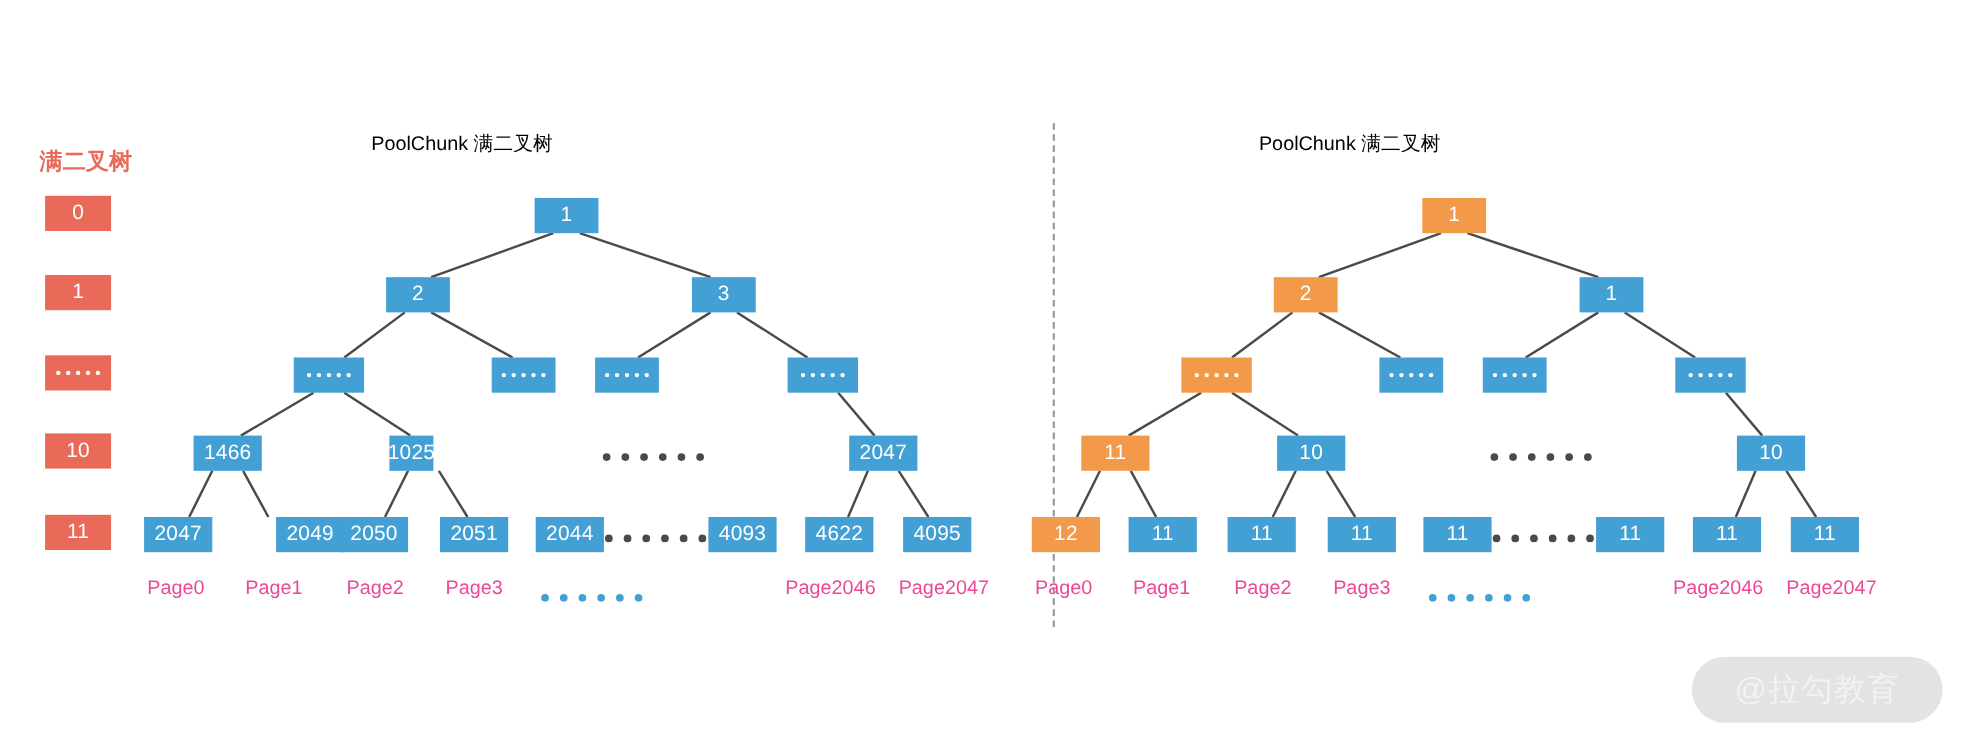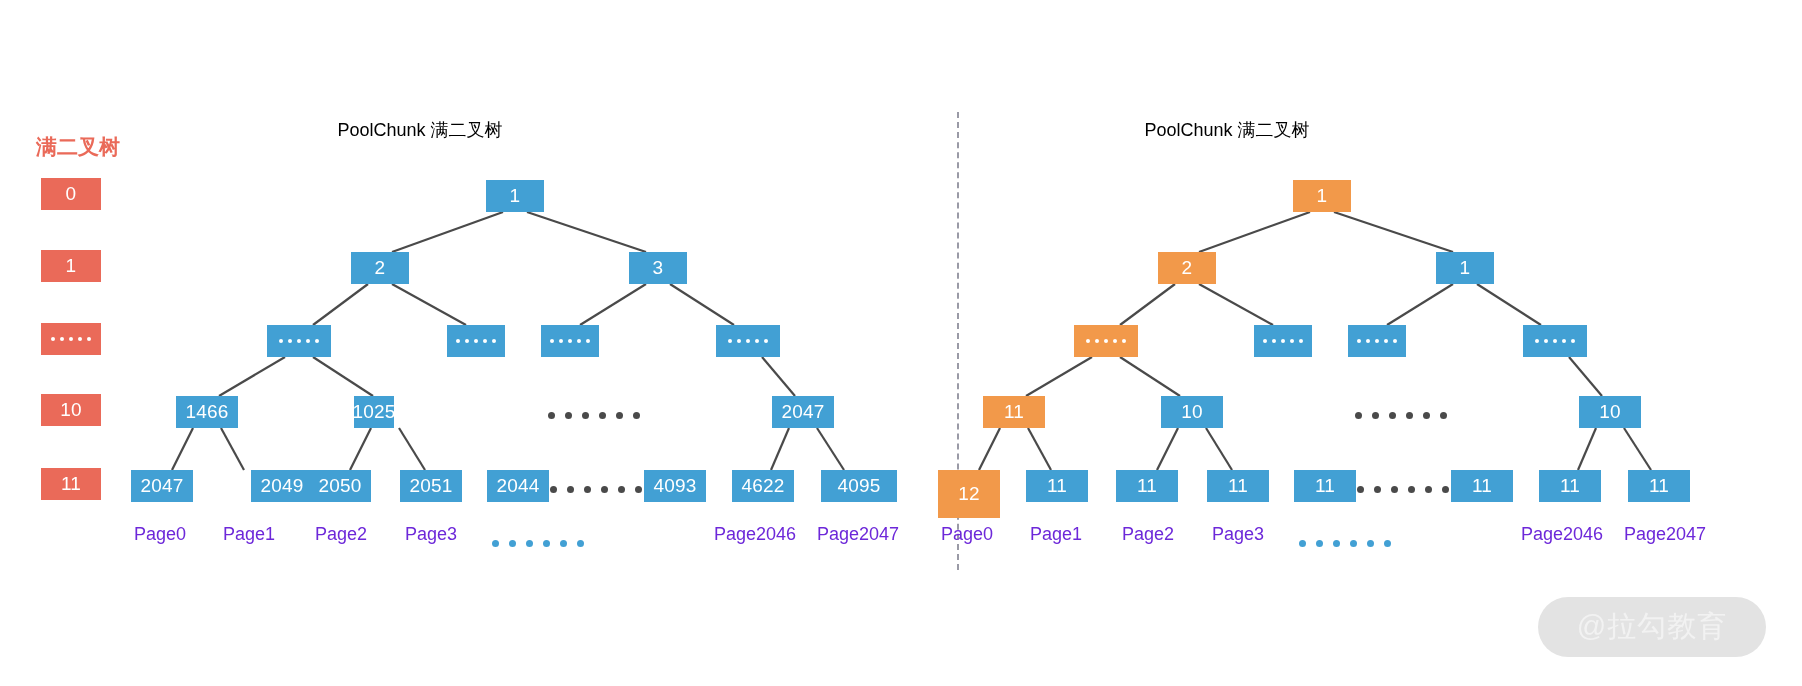--- a/index.html
+++ b/index.html
@@ -55,21 +55,21 @@
   .height-title {
     position: absolute;
     color: #ea6a59;
     font-size: 21px;
     font-weight: bold;
     white-space: nowrap;
     z-index: 3;
   }
   .page-label {
     position: absolute;
-    color: #6d28d9;
+    color: #ec4899;
     font-size: 18px;
     white-space: nowrap;
     text-align: center;
     z-index: 3;
   }
   .divider {
     position: absolute;
     left: 957px; top: 112px;
     width: 0; height: 458px;
     border-left: 2px dashed #9a9aa6;
@@ -183,21 +183,21 @@
       <div class="node blue" style="left: 176px; top: 396px; width: 62px; height: 32px;">1466</div>
       <div class="node blue" style="left: 354px; top: 396px; width: 40px; height: 32px;">1025</div>
       <div class="node blue" style="left: 772px; top: 396px; width: 62px; height: 32px;">2047</div>
       <div class="node blue" style="left: 131px; top: 470px; width: 62px; height: 32px;">2047</div>
       <div class="node blue" style="left: 219px; top: 470px; width: 62px; height: 32px; margin-left: 32px;">2049</div>
       <div class="node blue" style="left: 309px; top: 470px; width: 62px; height: 32px;">2050</div>
       <div class="node blue" style="left: 400px; top: 470px; width: 62px; height: 32px;">2051</div>
       <div class="node blue" style="left: 487px; top: 470px; width: 62px; height: 32px;">2044</div>
       <div class="node blue" style="left: 644px; top: 470px; width: 62px; height: 32px;">4093</div>
       <div class="node blue" style="left: 732px; top: 470px; width: 62px; height: 32px;">4622</div>
-      <div class="node blue" style="left: 821px; top: 470px; width: 76px; height: 32px;">4095</div>
+      <div class="node blue" style="left: 821px; top: 470px; width: 62px; height: 32px;">4095</div>
       <div class="dots-row dark" style="left: 543px; top: 412px;"><span class="d"></span><span class="d"></span><span class="d"></span><span class="d"></span><span class="d"></span><span class="d"></span></div>
       <div class="dots-row dark" style="left: 545px; top: 486px;"><span class="d"></span><span class="d"></span><span class="d"></span><span class="d"></span><span class="d"></span><span class="d"></span></div>
       <div class="dots-row blue" style="left: 487px; top: 540px;"><span class="d"></span><span class="d"></span><span class="d"></span><span class="d"></span><span class="d"></span><span class="d"></span></div>
       <div class="page-label" style="left: 100px; top: 524px; width: 120px;">Page0</div>
       <div class="page-label" style="left: 189px; top: 524px; width: 120px;">Page1</div>
       <div class="page-label" style="left: 281px; top: 524px; width: 120px;">Page2</div>
       <div class="page-label" style="left: 371px; top: 524px; width: 120px;">Page3</div>
       <div class="page-label" style="left: 695px; top: 524px; width: 120px;">Page2046</div>
       <div class="page-label" style="left: 798px; top: 524px; width: 120px;">Page2047</div>
       <div class="node orange" style="left: 1293px; top: 180px; width: 58px; height: 32px;">1</div>
@@ -227,21 +227,21 @@
       <div class="node blue dots-node" style="left: 1523px; top: 325px; width: 64px; height: 32px;">
         <span class="d"></span>
         <span class="d"></span>
         <span class="d"></span>
         <span class="d"></span>
         <span class="d"></span>
       </div>
       <div class="node orange" style="left: 983px; top: 396px; width: 62px; height: 32px;">11</div>
       <div class="node blue" style="left: 1161px; top: 396px; width: 62px; height: 32px;">10</div>
       <div class="node blue" style="left: 1579px; top: 396px; width: 62px; height: 32px;">10</div>
-      <div class="node orange" style="left: 938px; top: 470px; width: 62px; height: 48px;">12</div>
+      <div class="node orange" style="left: 938px; top: 470px; width: 62px; height: 32px;">12</div>
       <div class="node blue" style="left: 1026px; top: 470px; width: 62px; height: 32px;">11</div>
       <div class="node blue" style="left: 1116px; top: 470px; width: 62px; height: 32px;">11</div>
       <div class="node blue" style="left: 1207px; top: 470px; width: 62px; height: 32px;">11</div>
       <div class="node blue" style="left: 1294px; top: 470px; width: 62px; height: 32px;">11</div>
       <div class="node blue" style="left: 1451px; top: 470px; width: 62px; height: 32px;">11</div>
       <div class="node blue" style="left: 1539px; top: 470px; width: 62px; height: 32px;">11</div>
       <div class="node blue" style="left: 1628px; top: 470px; width: 62px; height: 32px;">11</div>
       <div class="dots-row dark" style="left: 1350px; top: 412px;"><span class="d"></span><span class="d"></span><span class="d"></span><span class="d"></span><span class="d"></span><span class="d"></span></div>
       <div class="dots-row dark" style="left: 1352px; top: 486px;"><span class="d"></span><span class="d"></span><span class="d"></span><span class="d"></span><span class="d"></span><span class="d"></span></div>
       <div class="dots-row blue" style="left: 1294px; top: 540px;"><span class="d"></span><span class="d"></span><span class="d"></span><span class="d"></span><span class="d"></span><span class="d"></span></div>

